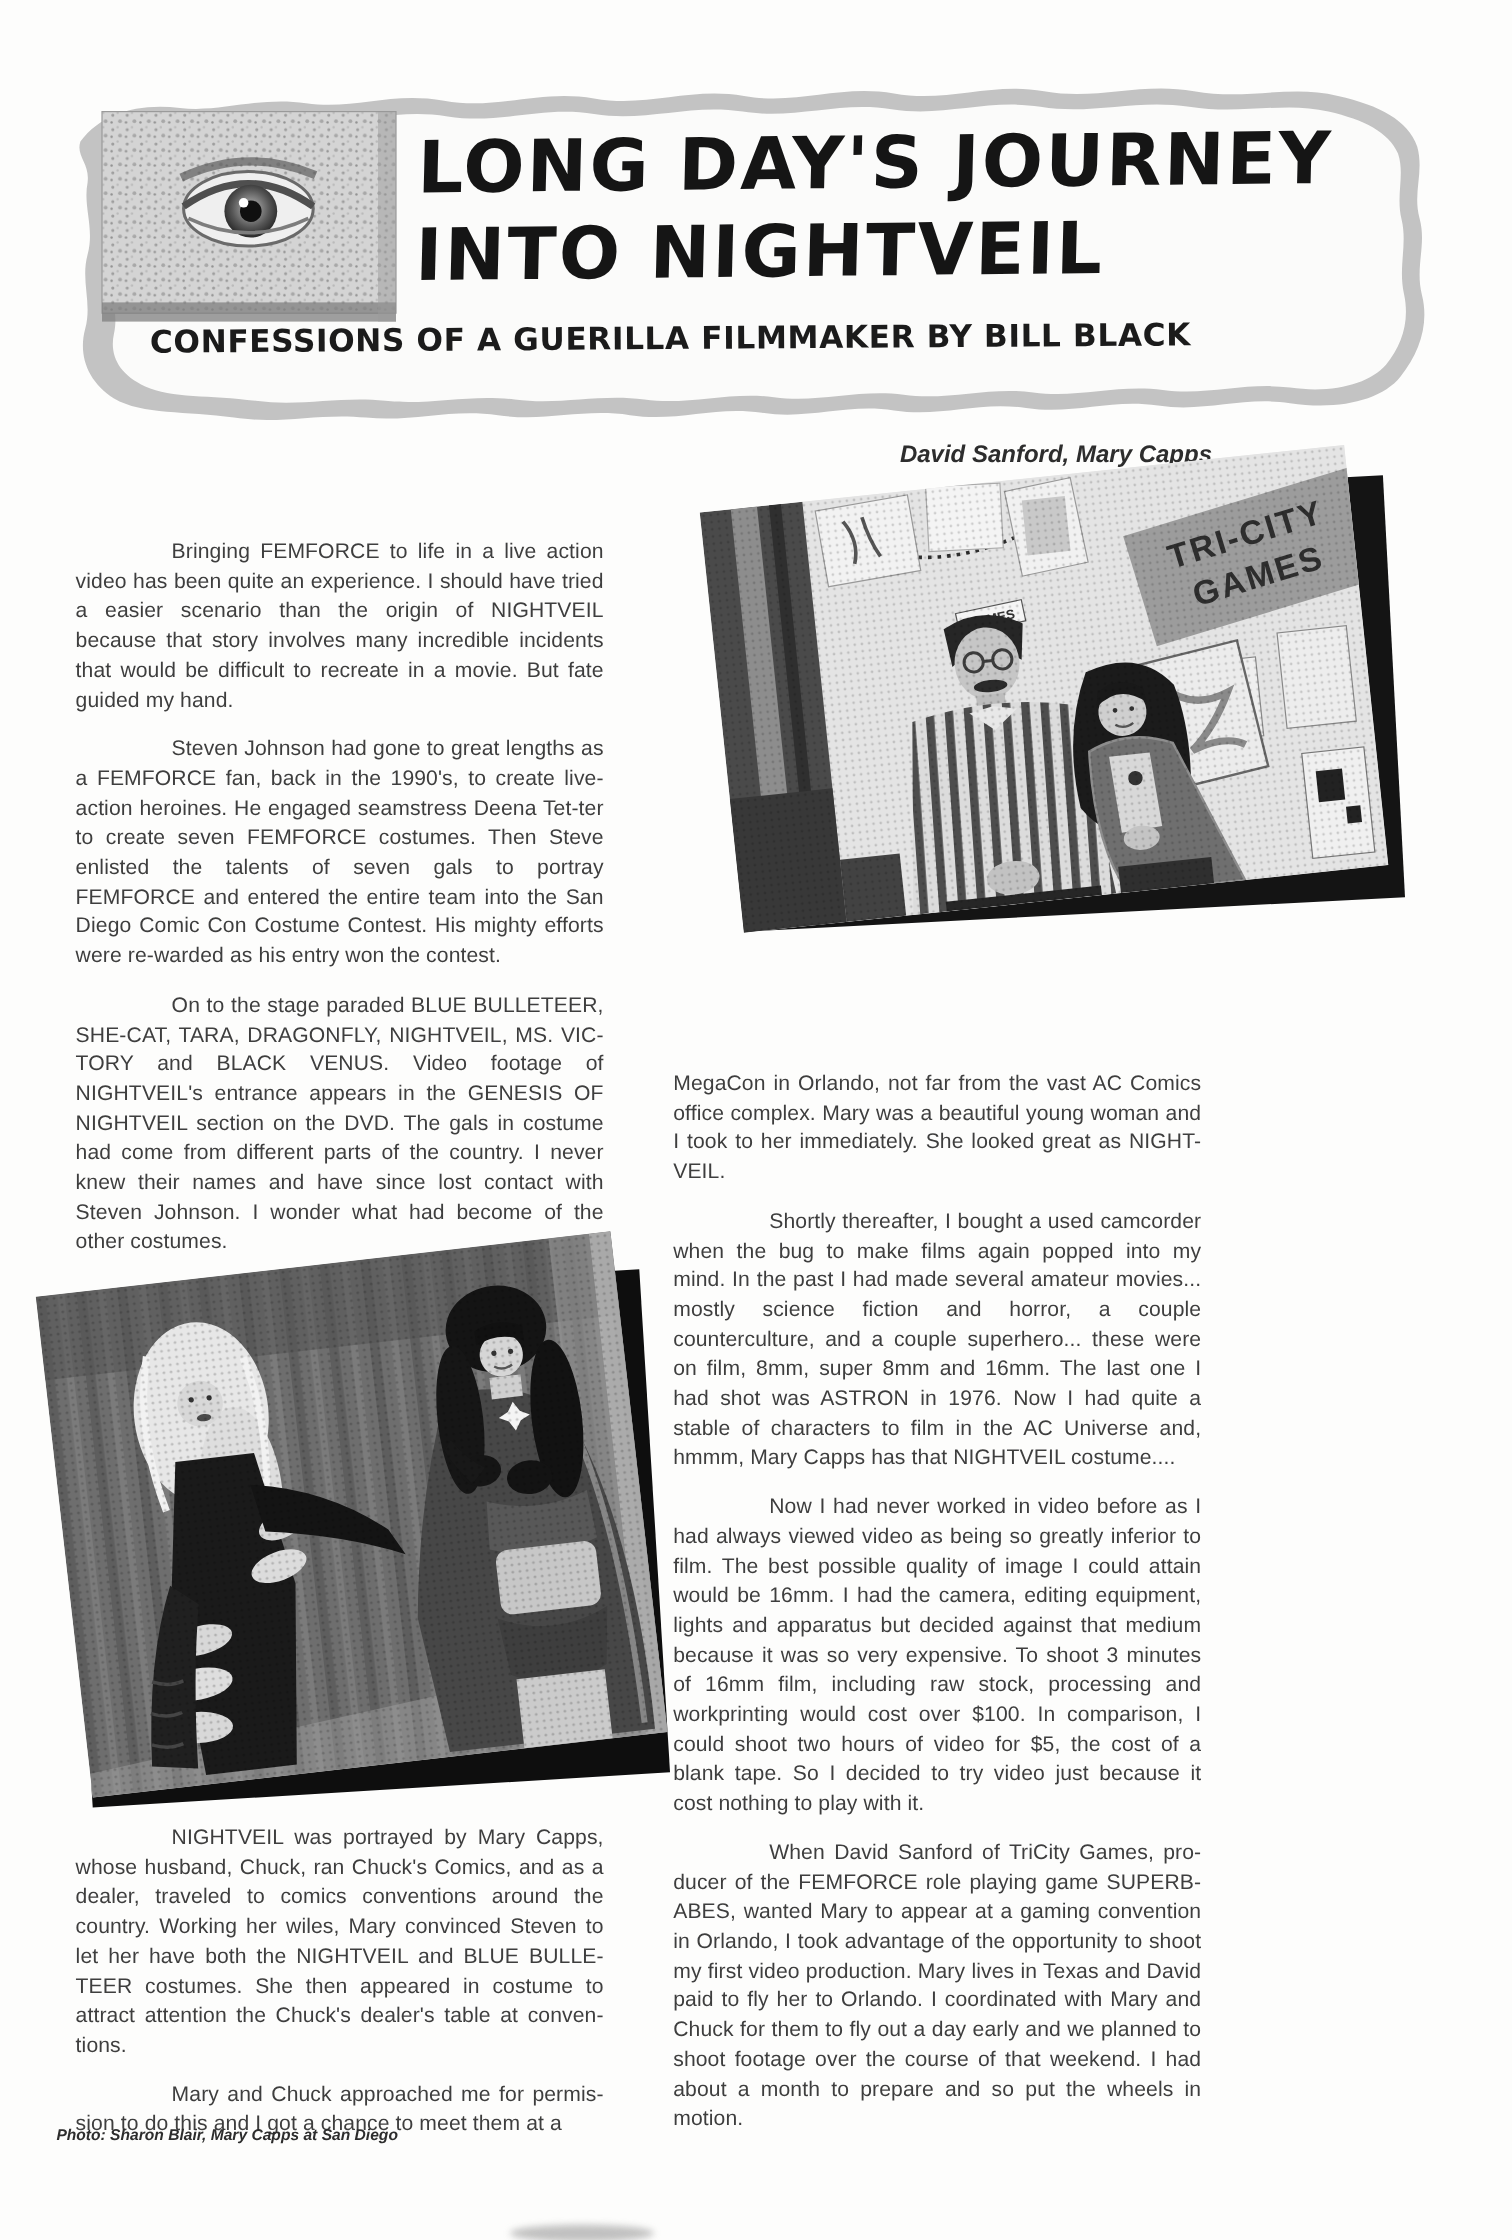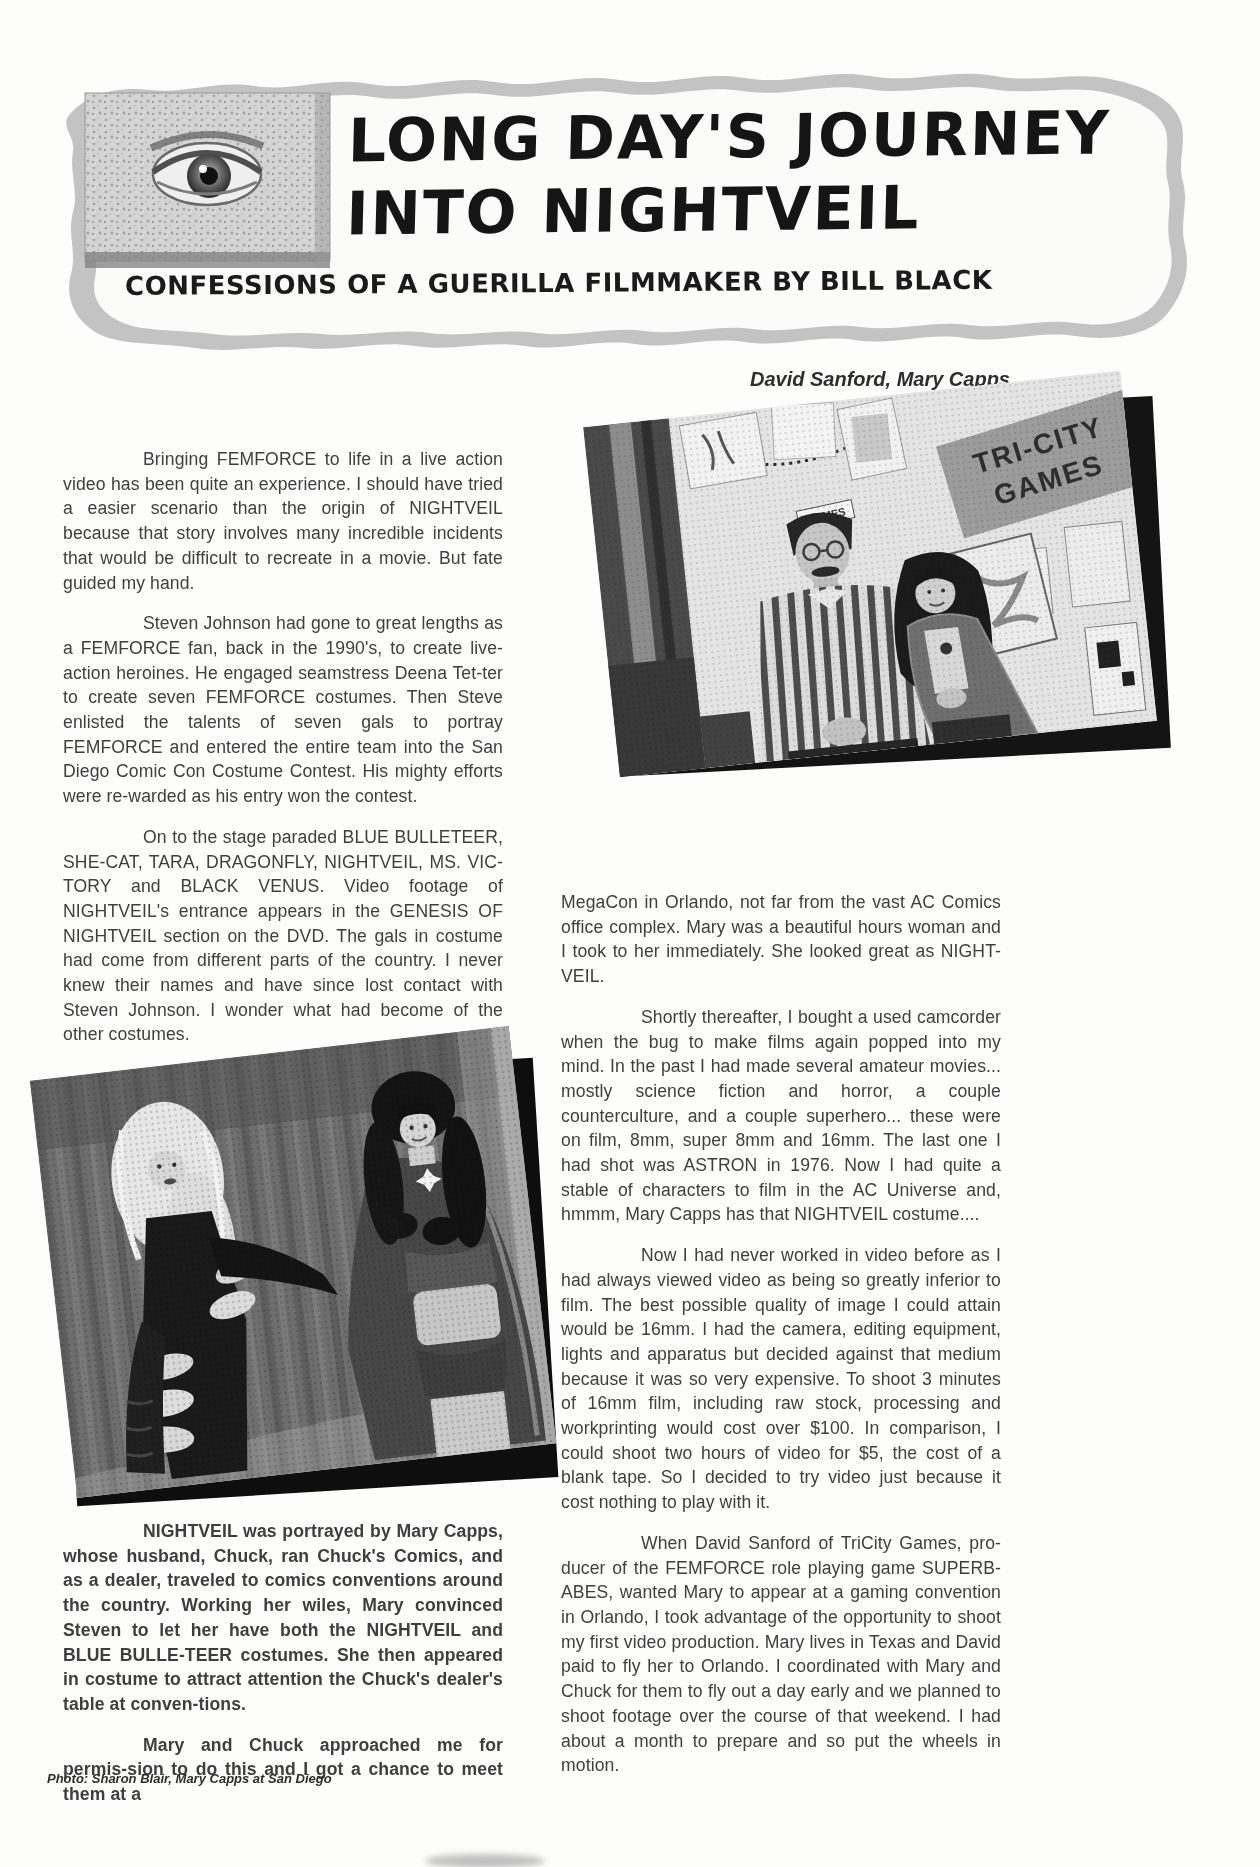--- a/index.html
+++ b/index.html
@@ -22,21 +22,21 @@
     color:#1b1b1b;font-family:"DejaVu Sans", sans-serif;font-weight:bold;
     font-size:26px;letter-spacing:0.5px;transform:rotate(-0.4deg);white-space:nowrap;
   }
   
   .caption{position:absolute;font-weight:bold;font-style:italic;color:#2d2d2d;}
   .caption-tr{top:368px;right:250px;font-size:20px;margin-left:39px;}
   .caption-bl{top:1771px;left:47px;font-size:13px;}
   
   .col{position:absolute;width:472px;}
   .col-left-top{left:47px;top:431px;}
-  .col-left-bottom{left:47px;top:1503px;font-weight:bold;}
+  .col-left-bottom{left:47px;top:1503px;}
   .col-right{left:545px;top:874px;}
   .para{
     margin:16px;text-align:justify;font-size:17.6px;line-height:24.7px;
     color:#3e3e3e;letter-spacing:0.1px;
   }
   .ind{text-indent:80px;}
   
   .photo,.photo-shadow{position:absolute;}
   .photo{overflow:hidden;background:#e6e6e6;}
   .photo svg{display:block;}
@@ -265,21 +265,21 @@
   </div>
 
   <div class="col col-left-bottom">
     <p class="para ind">NIGHTVEIL was portrayed by Mary Capps, whose husband, Chuck, ran Chuck's Comics, and as a dealer, traveled to comics conventions around the country. Working her wiles, Mary convinced Steven to let her have both the NIGHTVEIL and BLUE BULLE-TEER costumes. She then appeared in costume to attract attention the Chuck's dealer's table at conven-tions.</p>
     <p class="para ind">Mary and Chuck approached me for permis-sion to do this and I got a chance to meet them at a</p>
   </div>
 
   <div class="caption caption-bl">Photo: Sharon Blair, Mary Capps at San Diego</div>
 
   <div class="col col-right">
-    <p class="para">MegaCon in Orlando, not far from the vast AC Comics office complex. Mary was a beautiful hours woman and I took to her immediately. She looked great as NIGHT-VEIL.</p>
+    <p class="para">MegaCon in Orlando, not far from the vast AC Comics office complex. Mary was a beautiful young woman and I took to her immediately. She looked great as NIGHT-VEIL.</p>
     <p class="para ind">Shortly thereafter, I bought a used camcorder when the bug to make films again popped into my mind. In the past I had made several amateur movies... mostly science fiction and horror, a couple counterculture, and a couple superhero... these were on film, 8mm, super 8mm and 16mm. The last one I had shot was ASTRON in 1976. Now I had quite a stable of characters to film in the AC Universe and, hmmm, Mary Capps has that NIGHTVEIL costume....</p>
     <p class="para ind">Now I had never worked in video before as I had always viewed video as being so greatly inferior to film. The best possible quality of image I could attain would be 16mm. I had the camera, editing equipment, lights and apparatus but decided against that medium because it was so very expensive. To shoot 3 minutes of 16mm film, including raw stock, processing and workprinting would cost over $100. In comparison, I could shoot two hours of video for $5, the cost of a blank tape. So I decided to try video just because it cost nothing to play with it.</p>
     <p class="para ind">When David Sanford of TriCity Games, pro-ducer of the FEMFORCE role playing game SUPERB-ABES, wanted Mary to appear at a gaming convention in Orlando, I took advantage of the opportunity to shoot my first video production. Mary lives in Texas and David paid to fly her to Orlando. I coordinated with Mary and Chuck for them to fly out a day early and we planned to shoot footage over the course of that weekend. I had about a month to prepare and so put the wheels in motion.</p>
   </div>
 
   <div class="smudge"></div>
 
 </div>
 
 </body></html>

